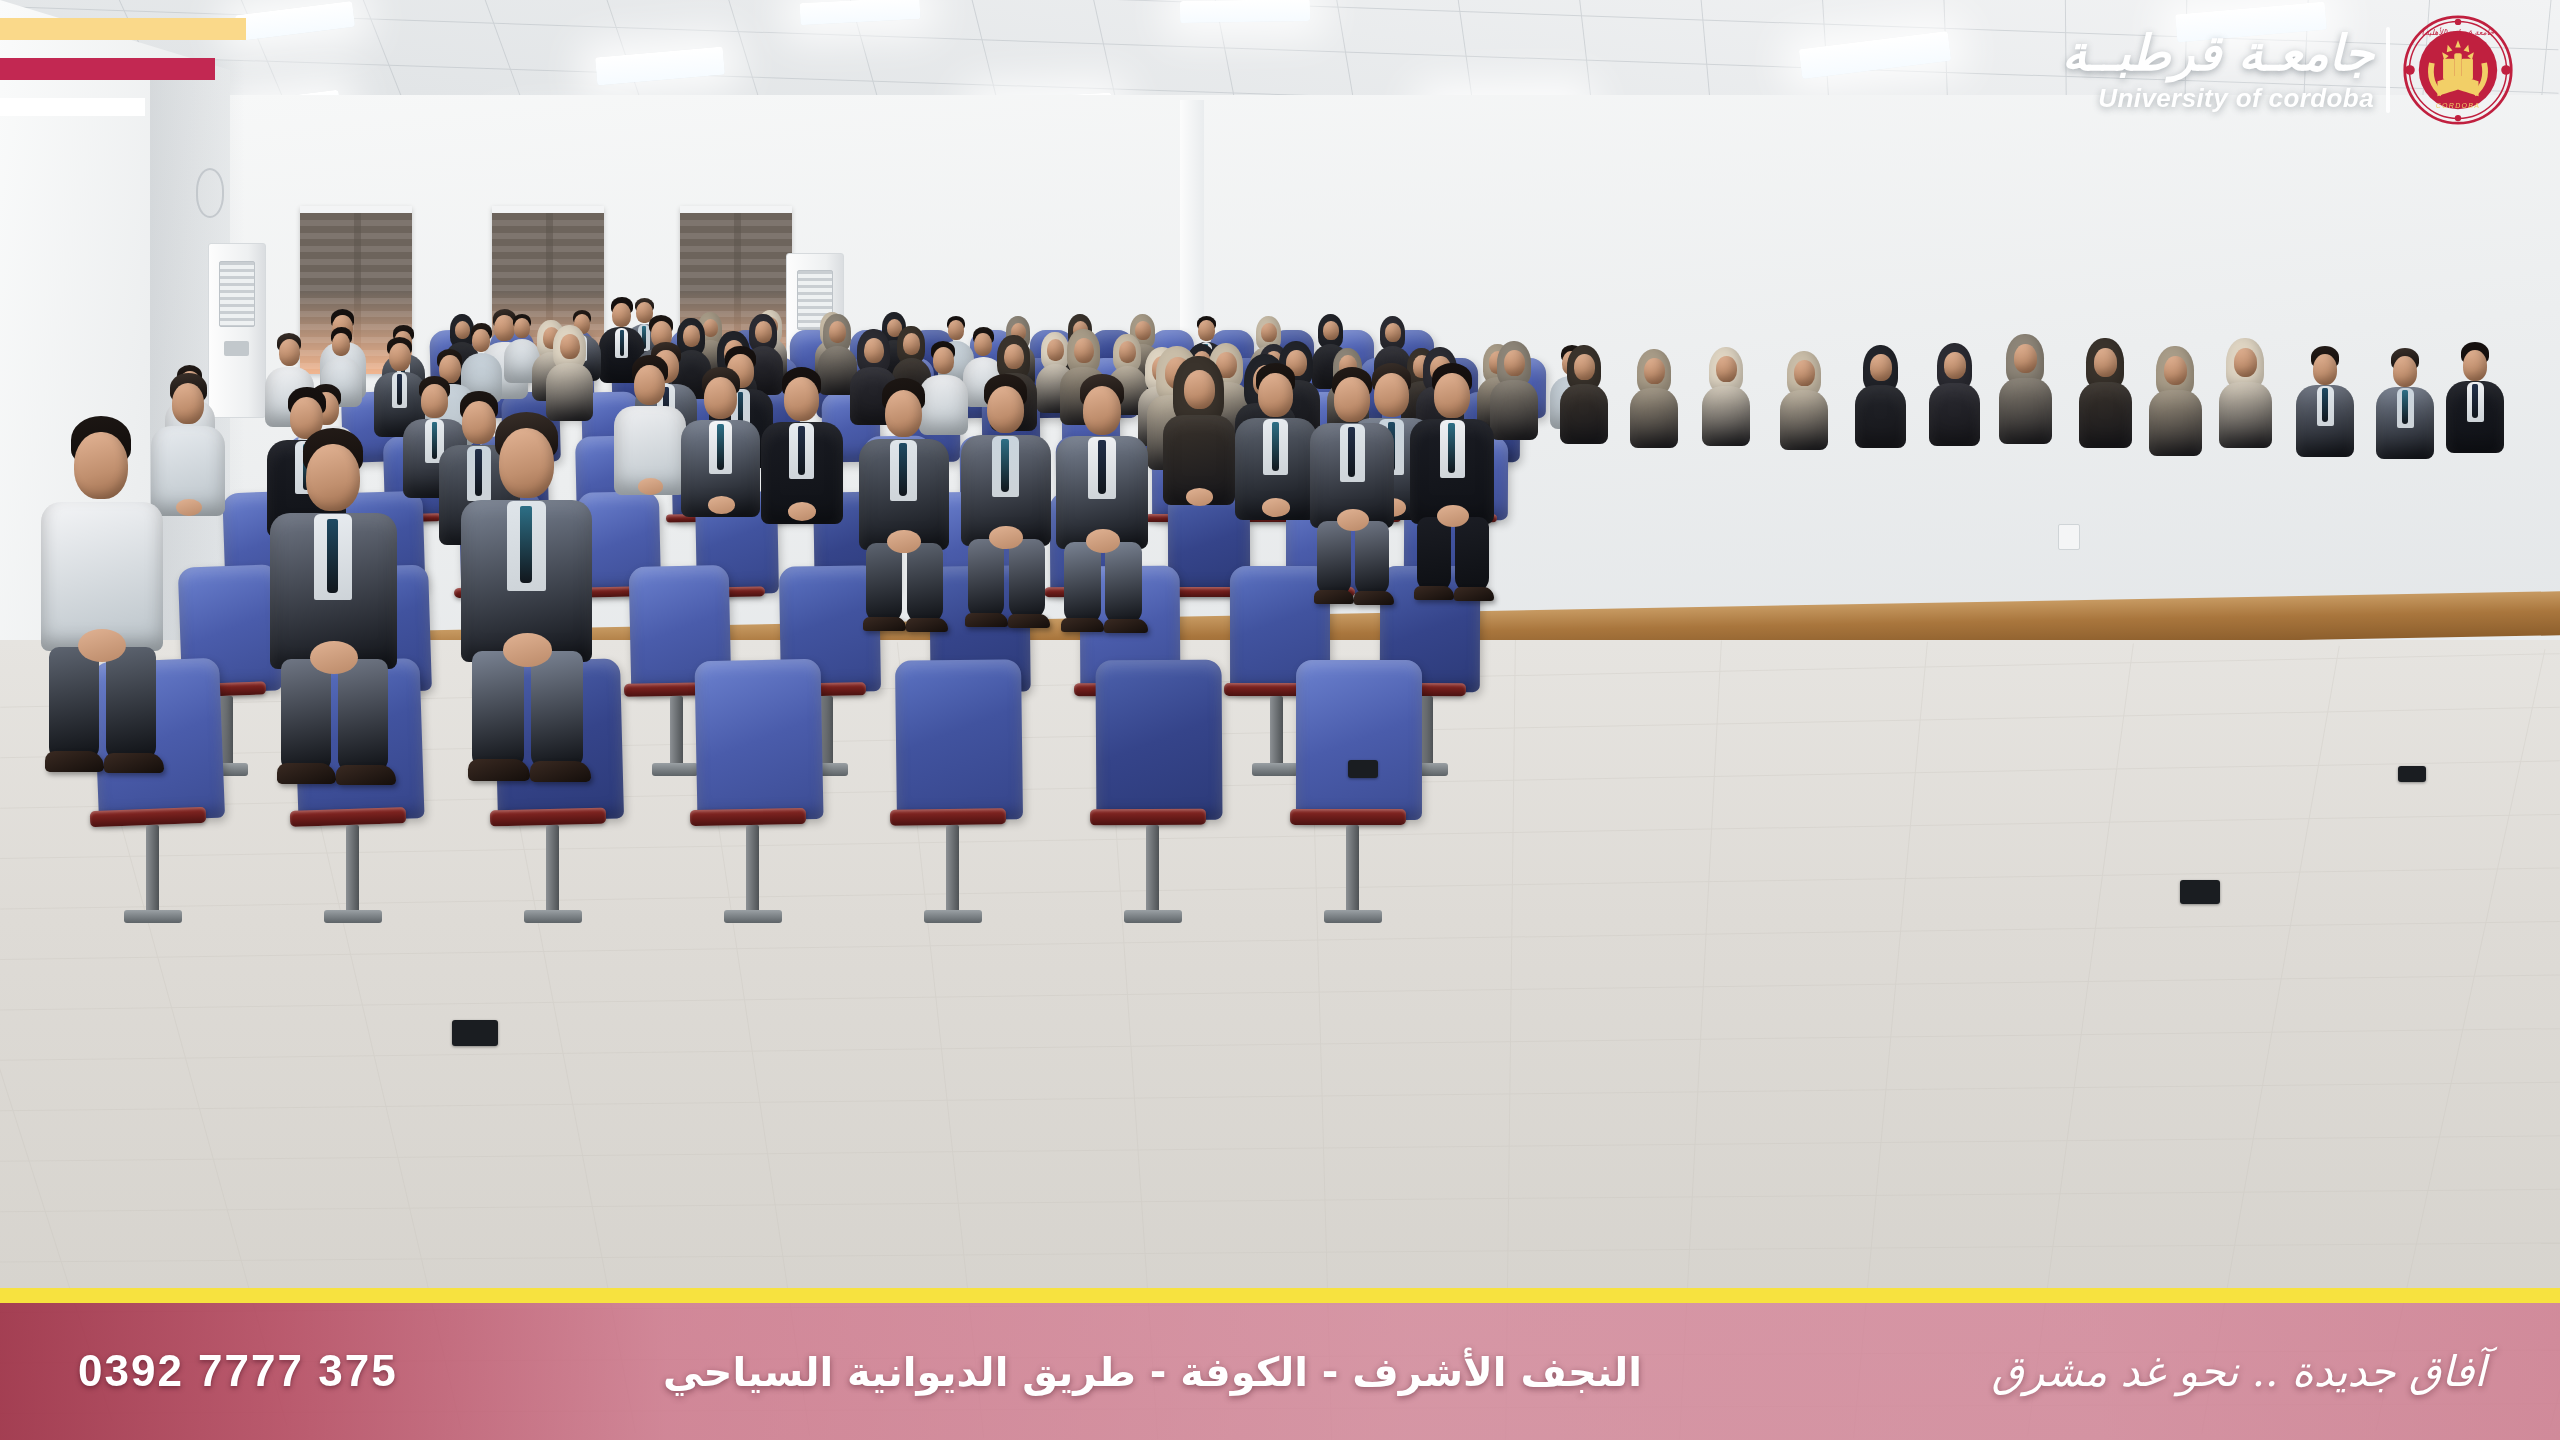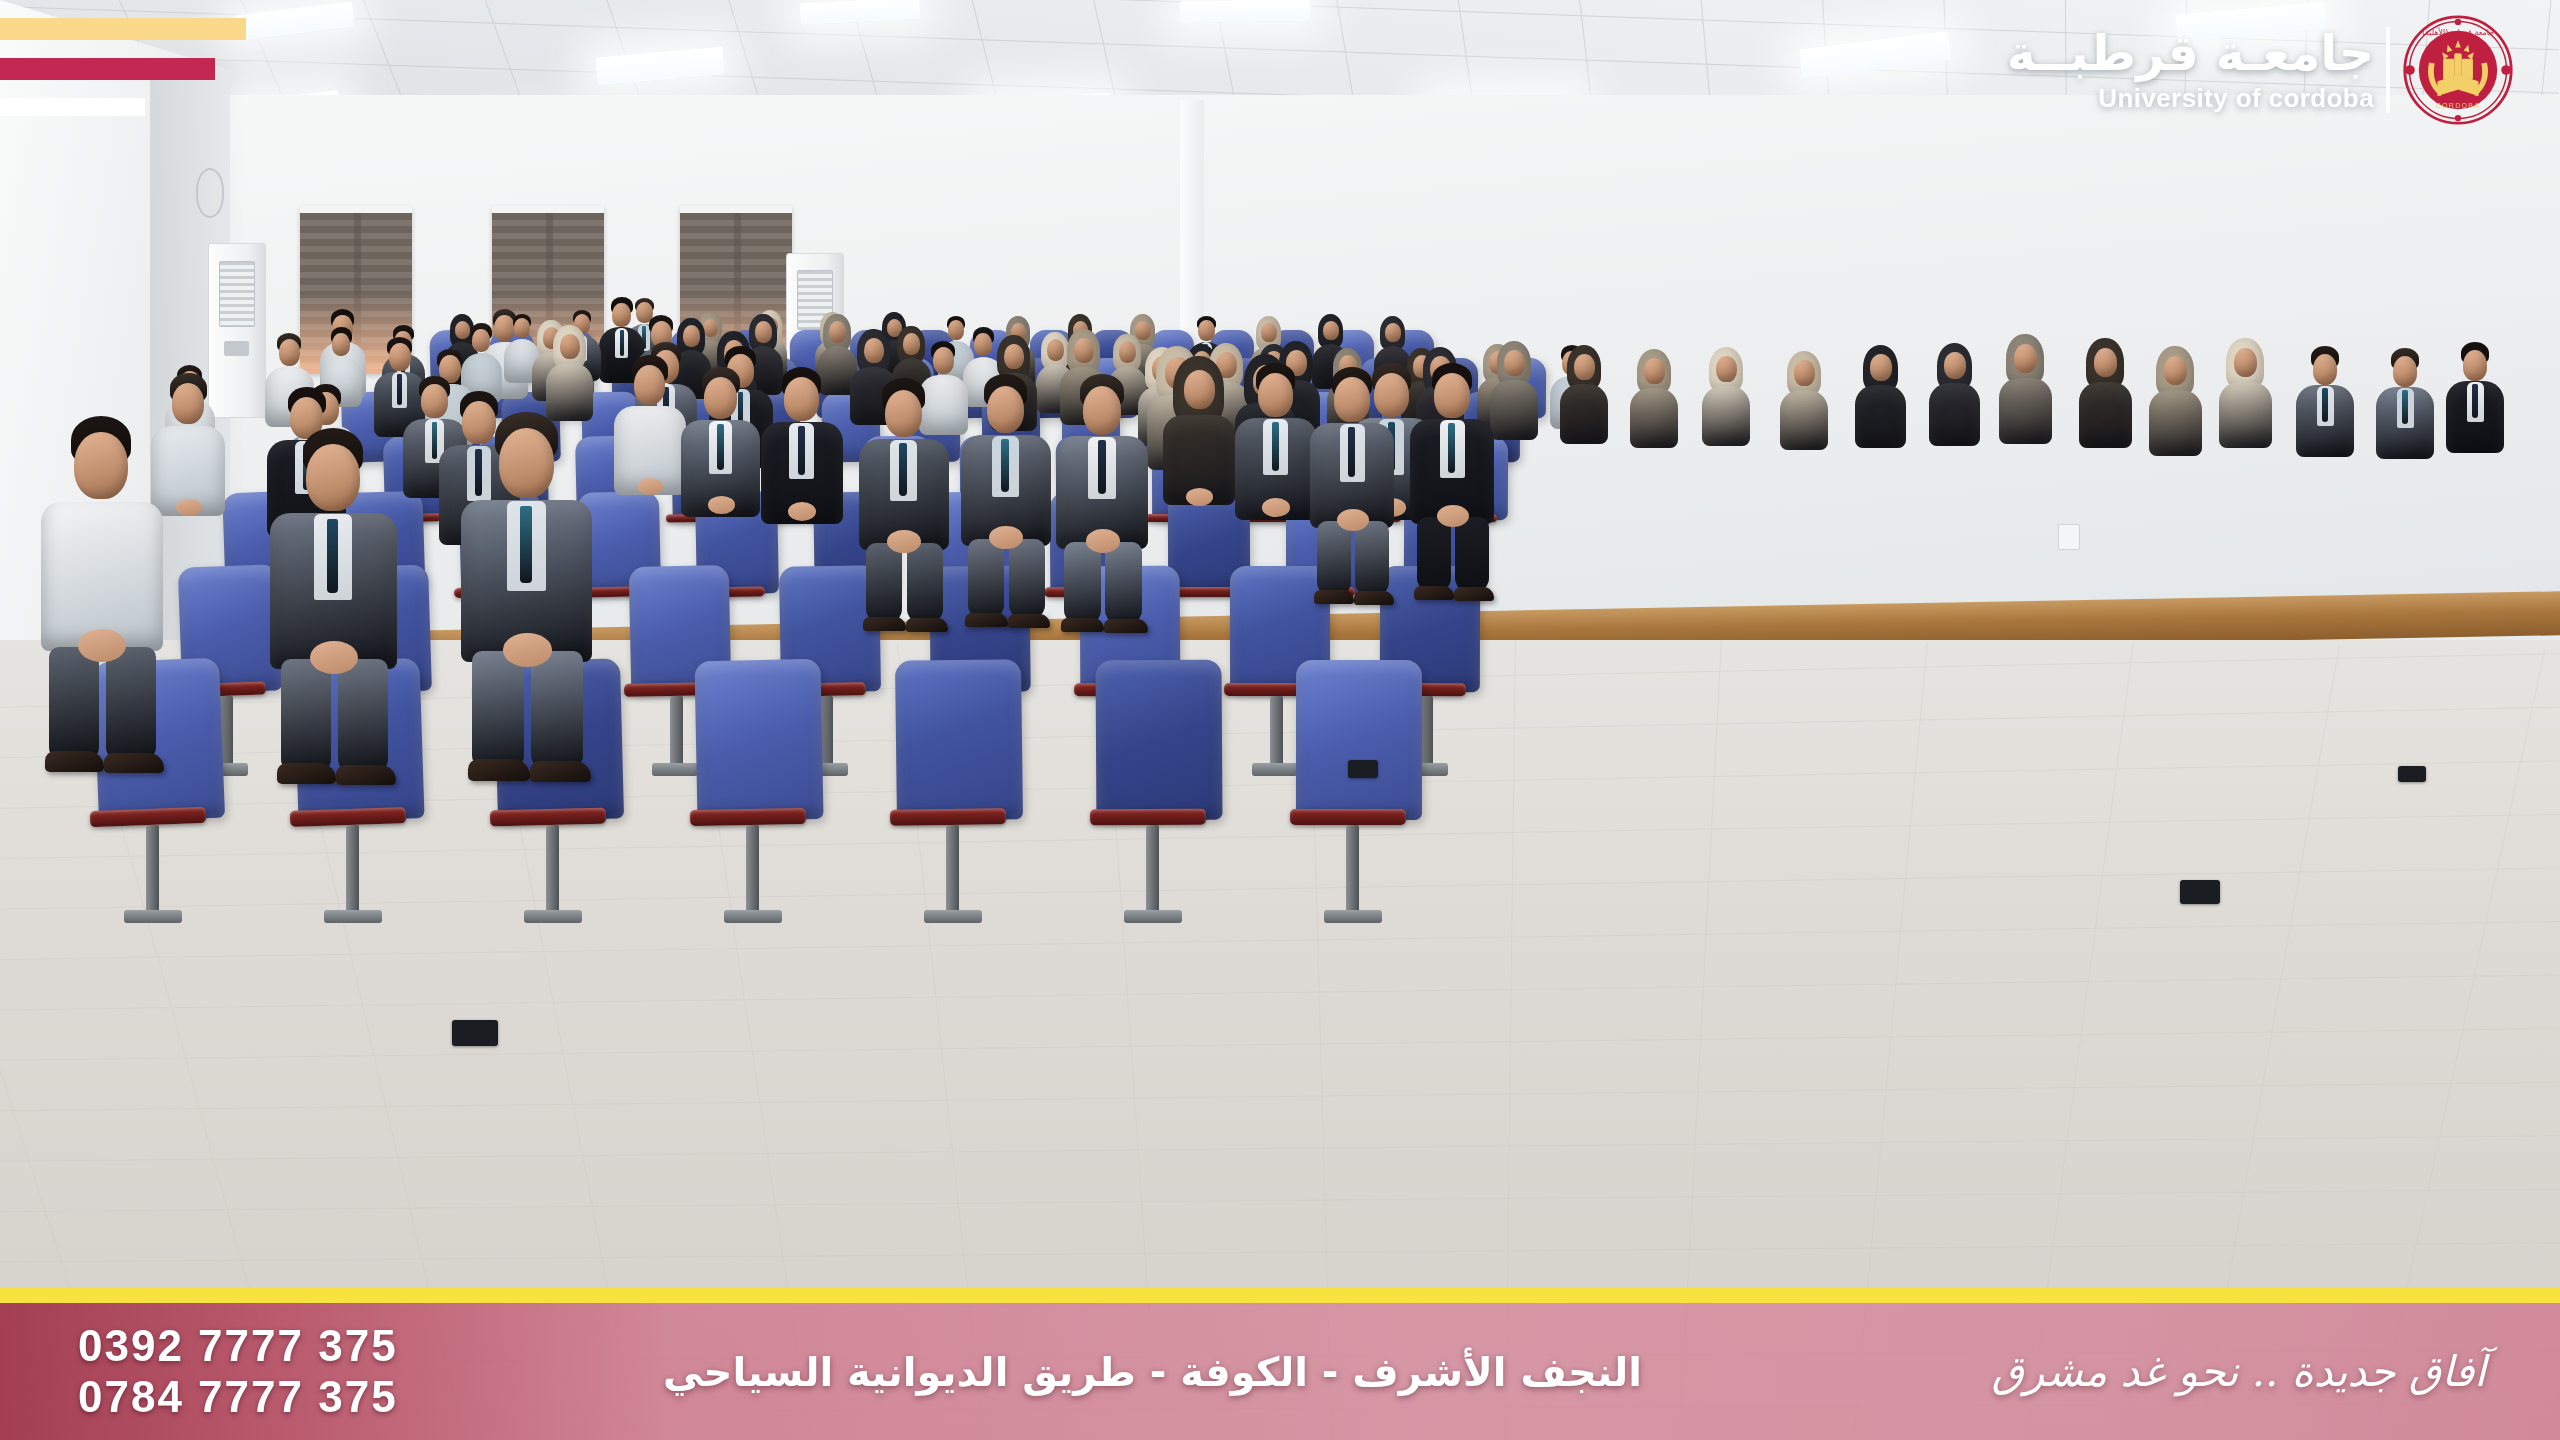--- a/index.html
+++ b/index.html
@@ -197,21 +197,21 @@
 
   
   .tl-bars{position:absolute;left:0;top:0;}
   .tl-bar{position:absolute;left:0;}
   .tl-gold{top:18px;width:246px;height:22px;background:#fad98a;}
   .tl-crimson{top:58px;width:215px;height:22px;background:#c22852;}
   .tl-white{top:98px;width:145px;height:18px;background:#ffffff;}
 
   .brand{
     position:absolute;right:46px;top:14px;
-    display:flex;align-items:center;gap:12px;
+    display:flex;align-items:center;gap:12px;font-style:italic;
   }
   .brand-text{
     text-align:right;line-height:1;
     text-shadow:0 2px 7px rgba(80,90,100,.45);
   }
   .brand-ar{
     color:#ffffff;font-size:49px;font-weight:700;letter-spacing:1px;
     direction:rtl;white-space:nowrap;
     font-family:"DejaVu Sans","Liberation Sans",sans-serif;
   }
@@ -1488,20 +1488,19 @@
       </svg>
     </div>
   </div>
 
   <div class="bottom">
     <div class="bottom-yellow"></div>
     <div class="bottom-body"></div>
     <div class="bottom-inner">
       <div class="phones">
         <div>0392 7777 375</div>
-        <div>0784 7777 375</div>
       </div>
       <div class="addr">النجف الأشرف - الكوفة - طريق الديوانية السياحي</div>
       <div class="slogan">آفاق جديدة .. نحو غد مشرق</div>
     </div>
   </div>
 
 </div>
 
 </body></html>

